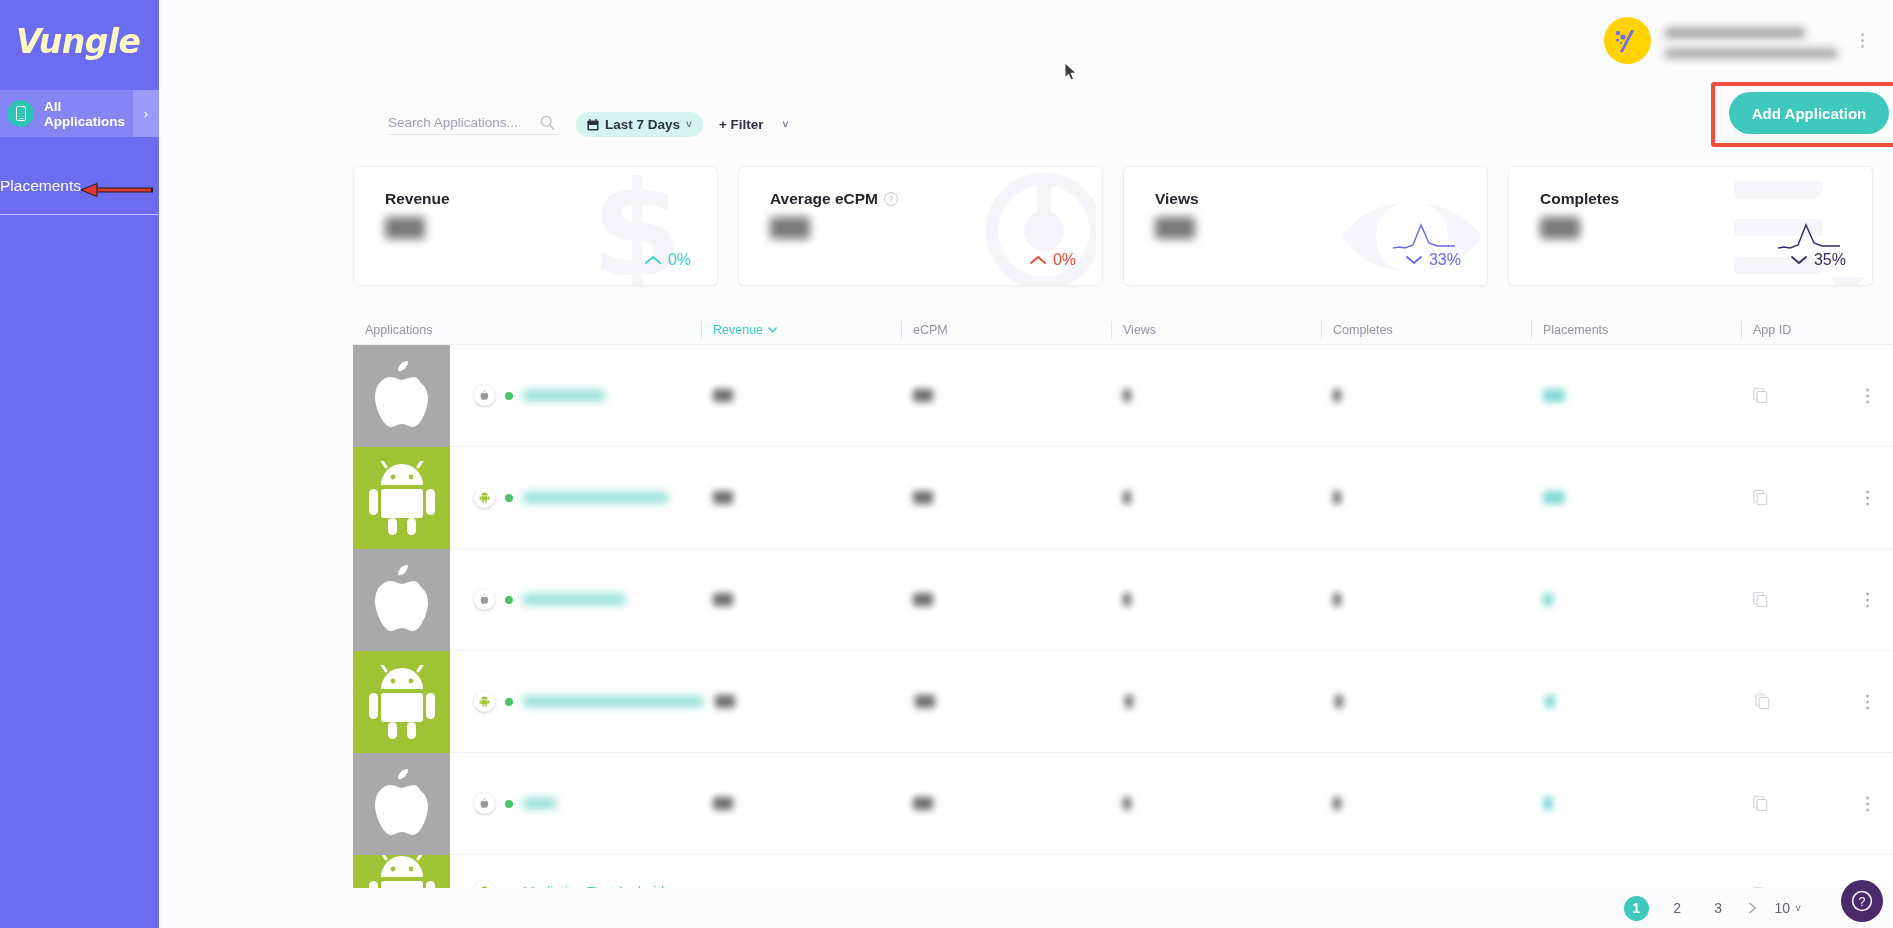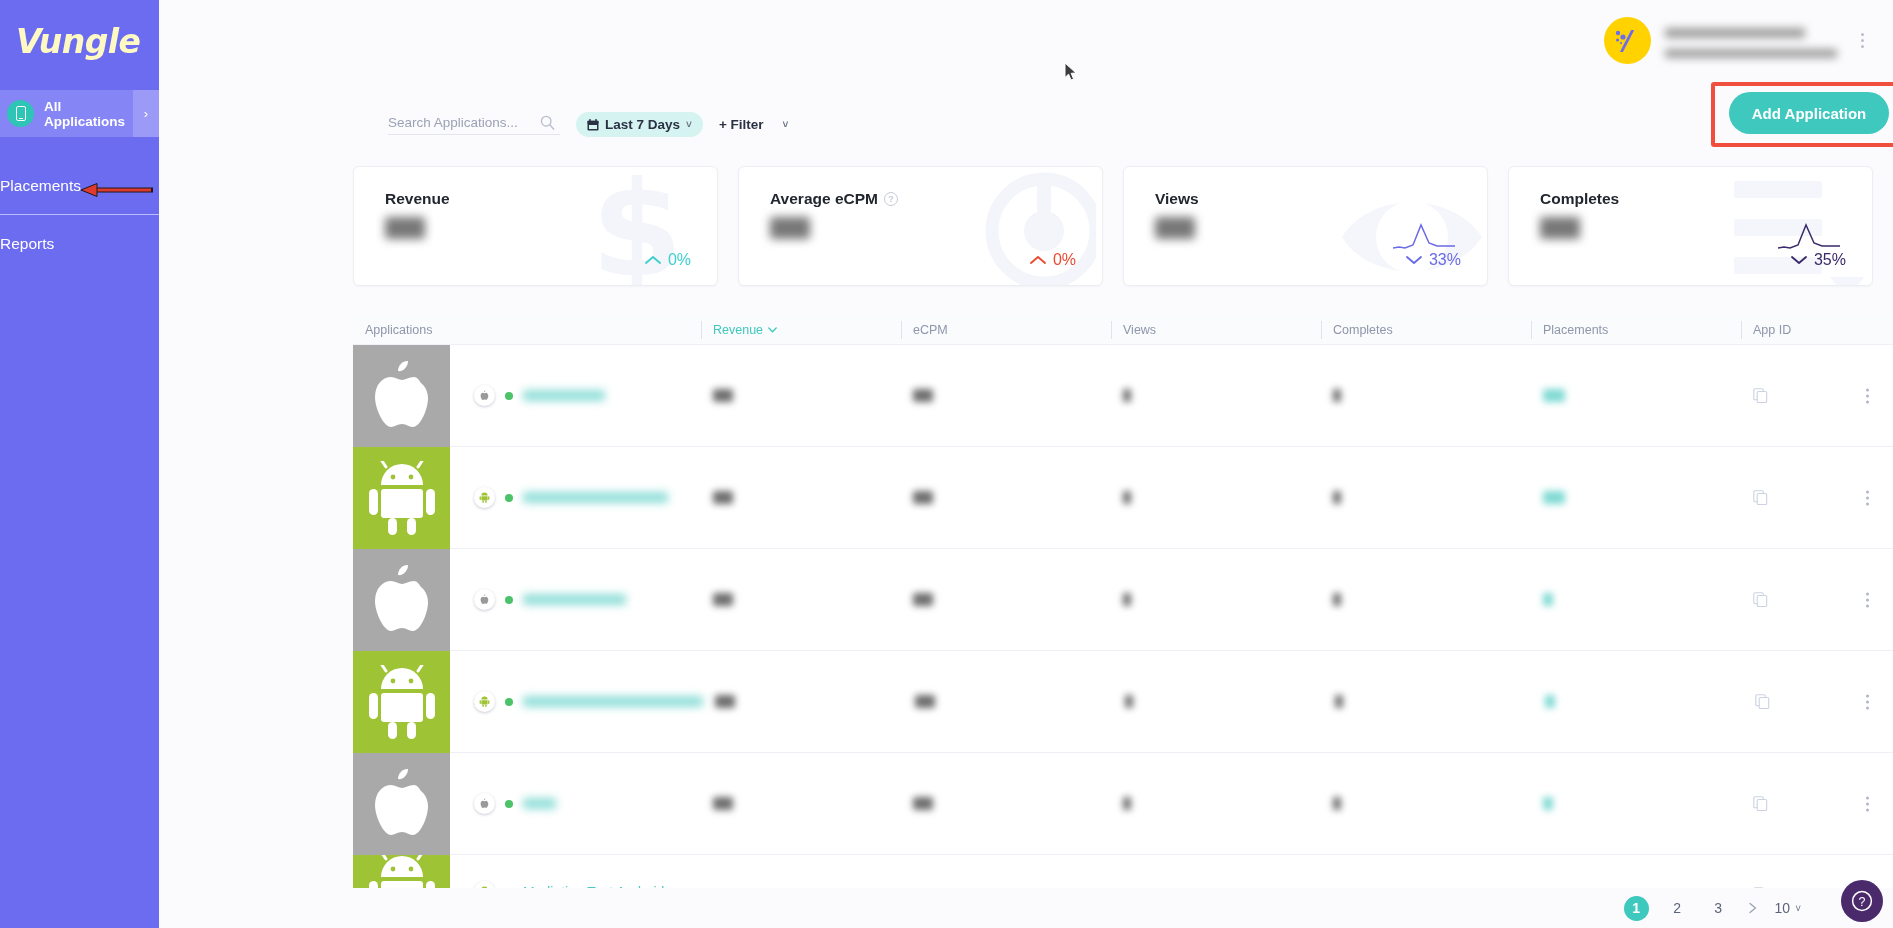--- a/index.html
+++ b/index.html
@@ -326,23 +326,20 @@
       </span>
       <span class="all-apps-label">All Applications</span>
       <span class="all-apps-chevron">›</span>
     </div>
 
     <div class="nav">
       <div class="nav-item">
         <span>Placements</span>
       </div>
       <div class="nav-sep"></div>
-      <div class="nav-item">
-        <span>Reports</span>
-      </div>
     </div>
 
     <svg class="arrow-anno" viewBox="0 0 72 14">
       <path d="M72 7 L14 7" stroke="#1a1a1a" stroke-width="5" fill="none"></path>
       <path d="M70 7 L14 7" stroke="#e03a2f" stroke-width="3" fill="none"></path>
       <path d="M0 7 L16 0.5 L16 13.5 Z" fill="#e03a2f" stroke="#1a1a1a" stroke-width="1"></path>
     </svg>
   </div>
 
   <div class="main">

